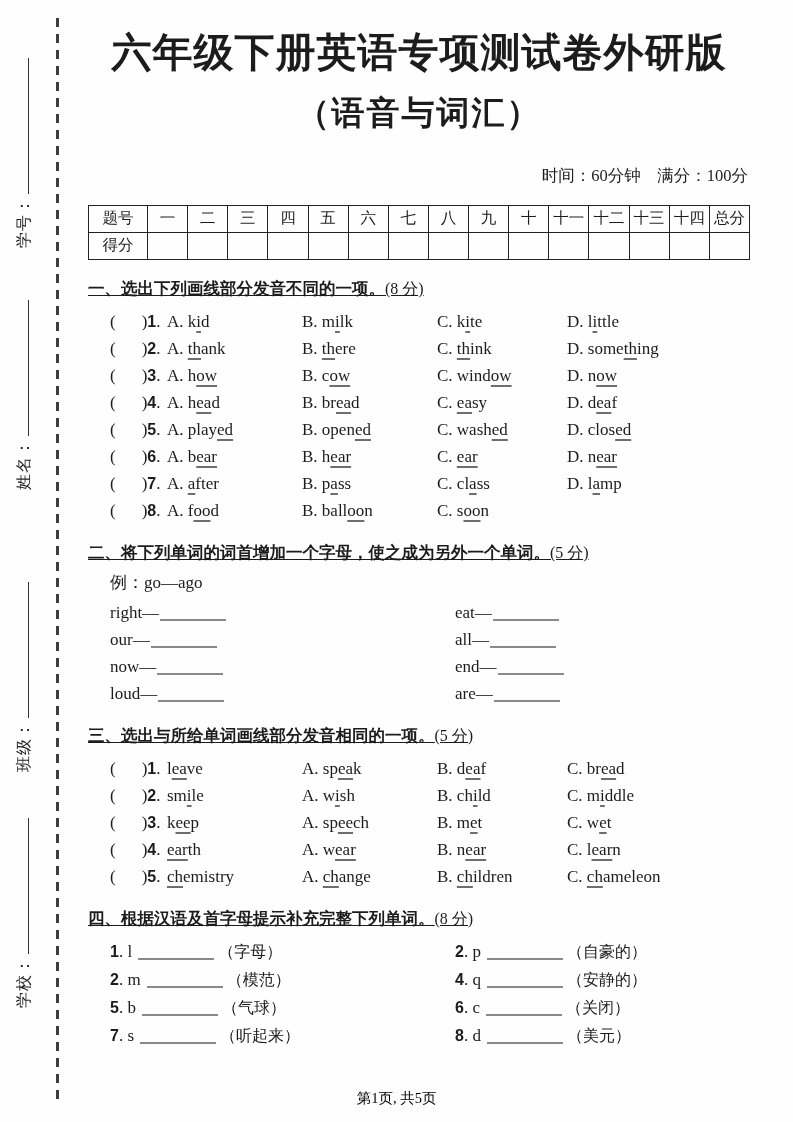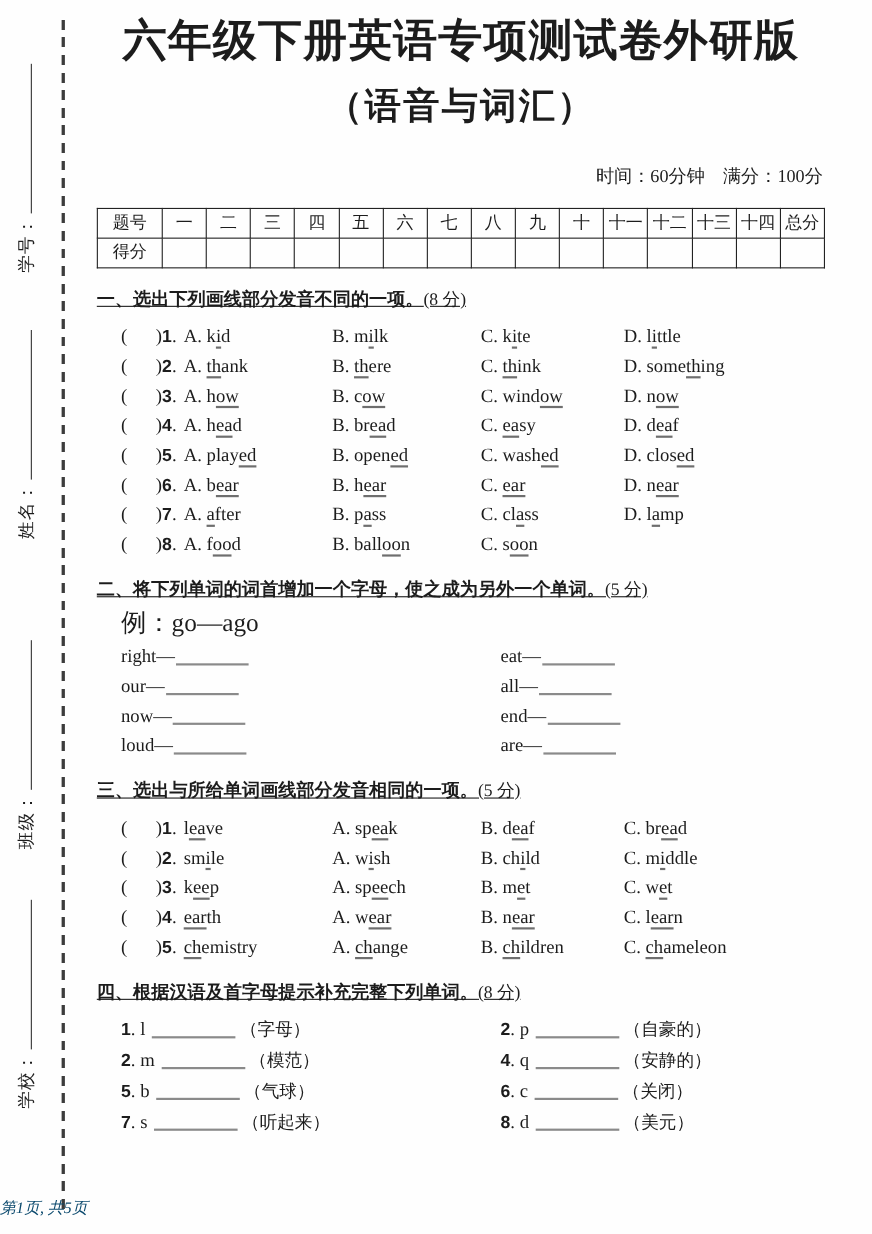--- a/index.html
+++ b/index.html
@@ -18,21 +18,21 @@
     transform:rotate(-90deg); transform-origin:0 0;
     display:flex; align-items:baseline; gap:3px;
     font-size:16px; white-space:nowrap;
   }
   .sfield .slabel { letter-spacing:1px; }
   .sfield .sline { flex:1; height:4px; border-bottom:1.6px solid #333; }
   .sf1 { top:248px; } .sf2 { top:490px; } .sf3 { top:772px; } .sf4 { top:1008px; }
   
   .main { position:absolute; left:88px; top:0; width:662px; }
   .title {
-    margin:12px 0 0; text-align:center; font-weight:bold;
+    margin:28px 0 0; text-align:center; font-weight:bold;
     font-size:40px; line-height:1.25; letter-spacing:1px;font-family:Liberation Serif, serif;
   }
   .subtitle {
     margin:14px 0 0; text-align:center; font-weight:bold;
     font-size:33px; line-height:1.3; letter-spacing:2px;
   }
   .info { margin-top:30px; text-align:right; font-size:16.5px; padding-right:2px; }
   table.score { width:100%; border-collapse:collapse; margin-top:18px; font-size:15.5px; table-layout:fixed; }
   table.score td { border:1px solid #222; height:26px; text-align:center; padding:0; overflow:hidden; }
   table.score td.th { width:58px; }
@@ -44,26 +44,26 @@
   .qrow { display:grid; align-items:baseline; font-size:17px; line-height:27px; height:27px; white-space:nowrap; }
   .g5 { grid-template-columns:57px 135px 135px 130px 1fr; padding-left:22px; }
   .g2 { grid-template-columns:345px 1fr; padding-left:22px; }
   .s4 .qrow { line-height:28px; height:28px; }
   .qhead b, .fitem b { font-family:"Liberation Sans","DejaVu Sans",sans-serif; font-size:16px; }
   .pgap { display:inline-block; width:26px; }
   .ul {
     text-decoration:underline; text-decoration-color:#6e6e6e;
     text-decoration-thickness:1.5px; text-underline-offset:3.5px;
   }
-  .example { padding-left:22px; font-size:23px; line-height:27px; }
+  .example { padding-left:22px; font-size:17px; line-height:27px; }
   .wline  { display:inline-block; width:66px; height:2px; background:#8a8a8a; vertical-align:-3px; margin-left:1px; }
   .wline2 { display:inline-block; width:76px; height:2px; background:#8a8a8a; vertical-align:-3px; margin:0 4px 0 6px; }
   .fitem .hint { font-size:16px; }
   .rows { margin-top:3px; }
-  .footer { position:absolute; left:0; bottom:14px; width:100%; text-align:left; font-size:14.5px; color:#0c4a6e;font-style:italic; }
+  .footer { position:absolute; left:0; bottom:14px; width:100%; text-align:center; font-size:14.5px; color:#000000; }
 </style>
 </head>
 <body>
 
 <div class="page">
 
   <div class="cutline"></div>
   <div id="sidebar-fields">
       <div class="sfield sf1">
         <span class="slabel">学号：</span>

